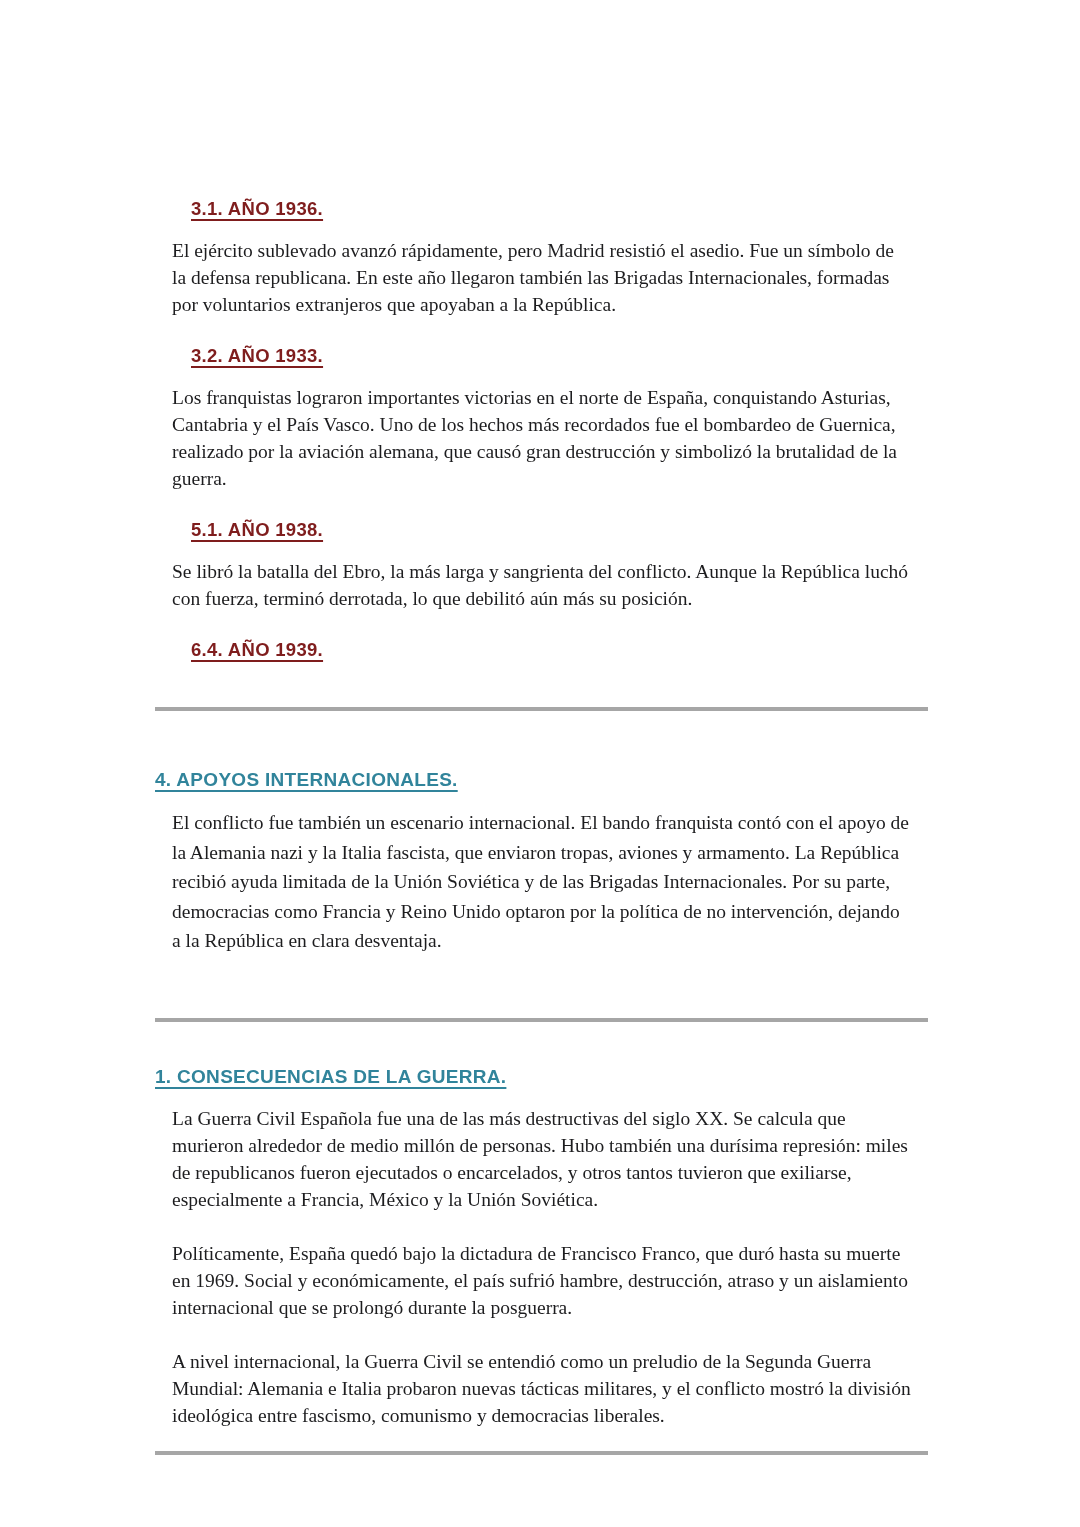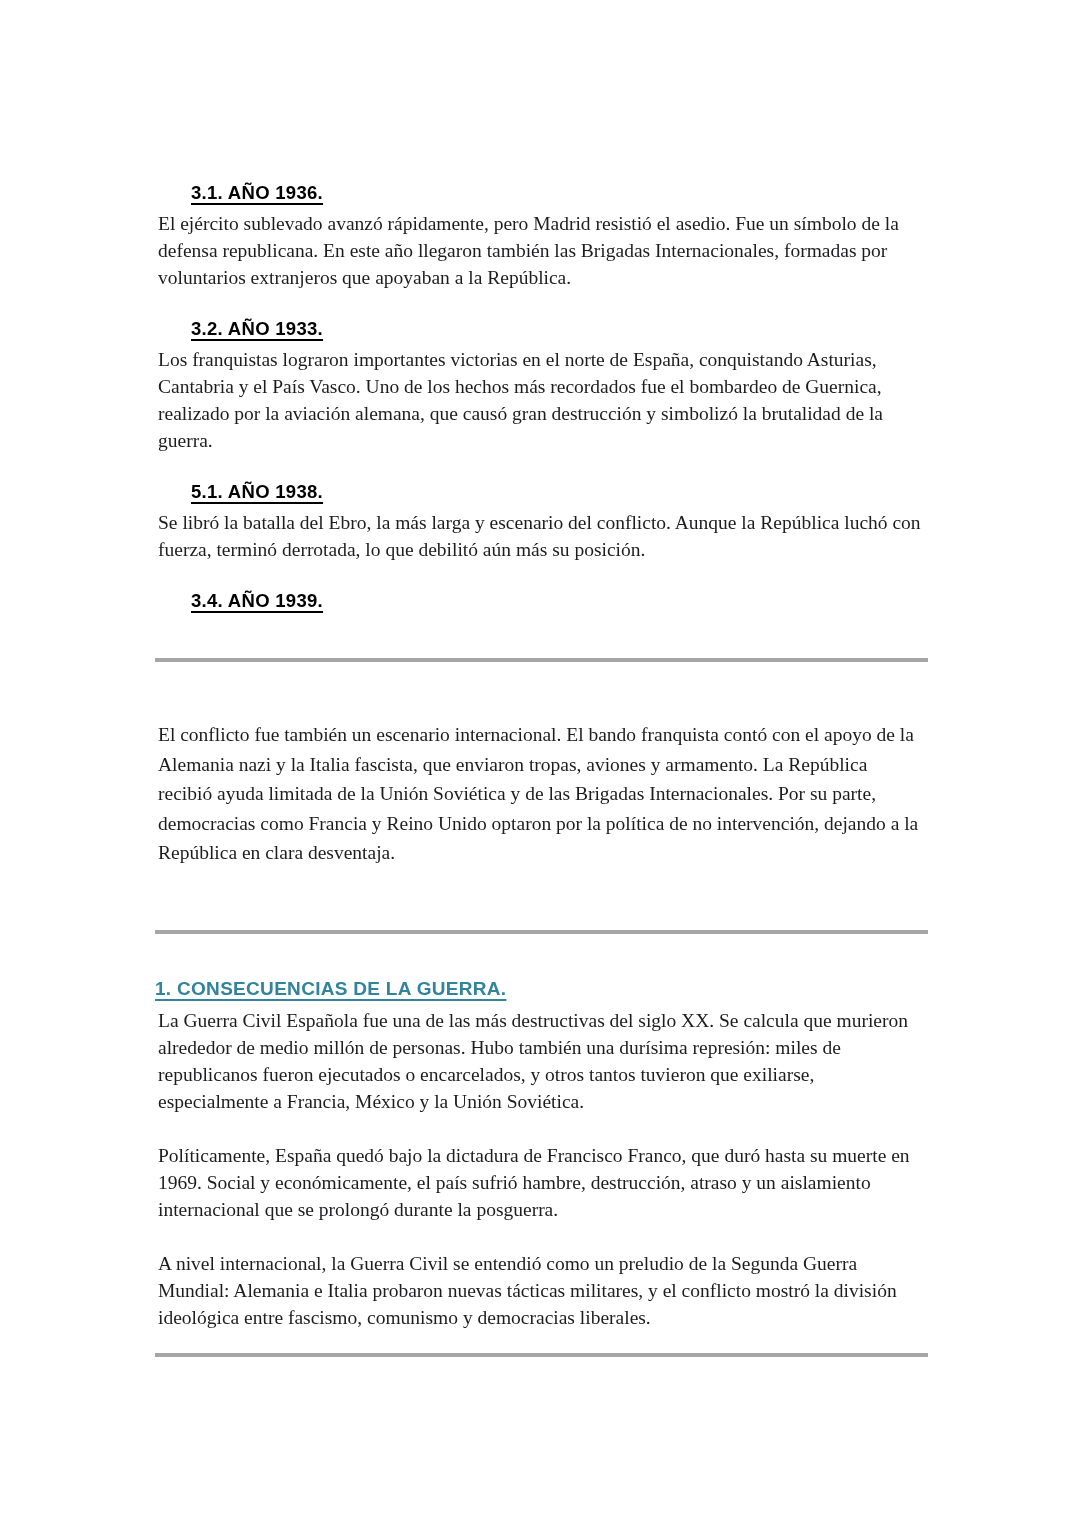--- a/index.html
+++ b/index.html
@@ -18,41 +18,41 @@
     font-family: "Liberation Serif", serif;
     color: #1d1d1f;
     overflow: hidden;
   }
   .subsection { margin-bottom: 27px; }
   .sub-heading {
     font-family: "Liberation Sans", sans-serif;
     font-weight: 700;
     font-size: 18.5px;
     letter-spacing: 0.3px;
-    color: #000000;
+    color: #7f1d1d;
     text-decoration: underline;
     text-decoration-thickness: 1.5px;
     text-underline-offset: 4px;
-    margin: 0 0 6px 36px;
+    margin: 16px 0 6px 36px;
   }
   .section-heading {
     font-family: "Liberation Sans", sans-serif;
     font-weight: 700;
     font-size: 19px;
     letter-spacing: 0.3px;
     color: #31849b;
     text-decoration: underline;
     text-decoration-thickness: 1.5px;
     text-underline-offset: 4px;
     margin: 0 0 7px 0;
   }
   .body-text {
     font-size: 19.5px;
     line-height: 27px;
-    margin: 3px;
+    margin: 17px;
   }
   .body-text.loose {
     line-height: 29.5px;
   }
   .para-gap { margin-bottom: 27px; }
   .divider {
     height: 4px;
     background: #a6a6a6;
     border: none;
     margin: 0;
@@ -71,30 +71,31 @@
     <p class="body-text">El ejército sublevado avanzó rápidamente, pero Madrid resistió el asedio. Fue un símbolo de la defensa republicana. En este año llegaron también las Brigadas Internacionales, formadas por voluntarios extranjeros que apoyaban a la República.</p>
   </div>
 
   <div class="subsection">
     <h3 class="sub-heading">3.2. AÑO 1933.</h3>
     <p class="body-text">Los franquistas lograron importantes victorias en el norte de España, conquistando Asturias, Cantabria y el País Vasco. Uno de los hechos más recordados fue el bombardeo de Guernica, realizado por la aviación alemana, que causó gran destrucción y simbolizó la brutalidad de la guerra.</p>
   </div>
 
   <div class="subsection">
     <h3 class="sub-heading">5.1. AÑO 1938.</h3>
-    <p class="body-text">Se libró la batalla del Ebro, la más larga y escenario del conflicto. Aunque la República luchó con fuerza, terminó derrotada, lo que debilitó aún más su posición.</p>
+    <p class="body-text">Se libró la batalla del Ebro, la más larga y sangrienta del conflicto. Aunque la República luchó con fuerza, terminó derrotada, lo que debilitó aún más su posición.</p>
   </div>
 
   <div class="subsection">
-    <h3 class="sub-heading">3.4. AÑO 1939.</h3>
+    <h3 class="sub-heading">6.4. AÑO 1939.</h3>
   </div>
 
   <div class="divider divider-1"></div>
 
   <div class="section">
+    <h2 class="section-heading">4. APOYOS INTERNACIONALES.</h2>
     <p class="body-text loose">El conflicto fue también un escenario internacional. El bando franquista contó con el apoyo de la Alemania nazi y la Italia fascista, que enviaron tropas, aviones y armamento. La República recibió ayuda limitada de la Unión Soviética y de las Brigadas Internacionales. Por su parte, democracias como Francia y Reino Unido optaron por la política de no intervención, dejando a la República en clara desventaja.</p>
   </div>
 
   <div class="divider divider-2"></div>
 
   <div class="section">
     <h2 class="section-heading">1. CONSECUENCIAS DE LA GUERRA.</h2>
     <p class="body-text para-gap">La Guerra Civil Española fue una de las más destructivas del siglo XX. Se calcula que murieron alrededor de medio millón de personas. Hubo también una durísima represión: miles de republicanos fueron ejecutados o encarcelados, y otros tantos tuvieron que exiliarse, especialmente a Francia, México y la Unión Soviética.</p>
     <p class="body-text para-gap">Políticamente, España quedó bajo la dictadura de Francisco Franco, que duró hasta su muerte en 1969. Social y económicamente, el país sufrió hambre, destrucción, atraso y un aislamiento internacional que se prolongó durante la posguerra.</p>
     <p class="body-text">A nivel internacional, la Guerra Civil se entendió como un preludio de la Segunda Guerra Mundial: Alemania e Italia probaron nuevas tácticas militares, y el conflicto mostró la división ideológica entre fascismo, comunismo y democracias liberales.</p>

